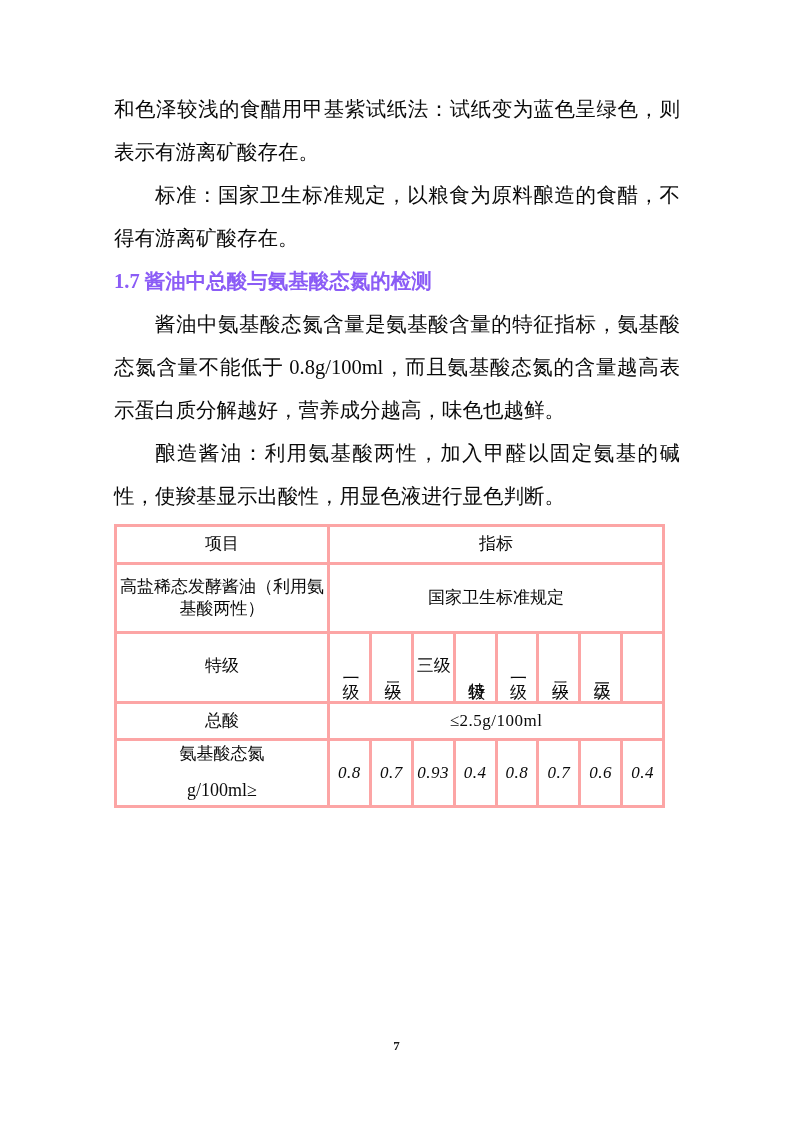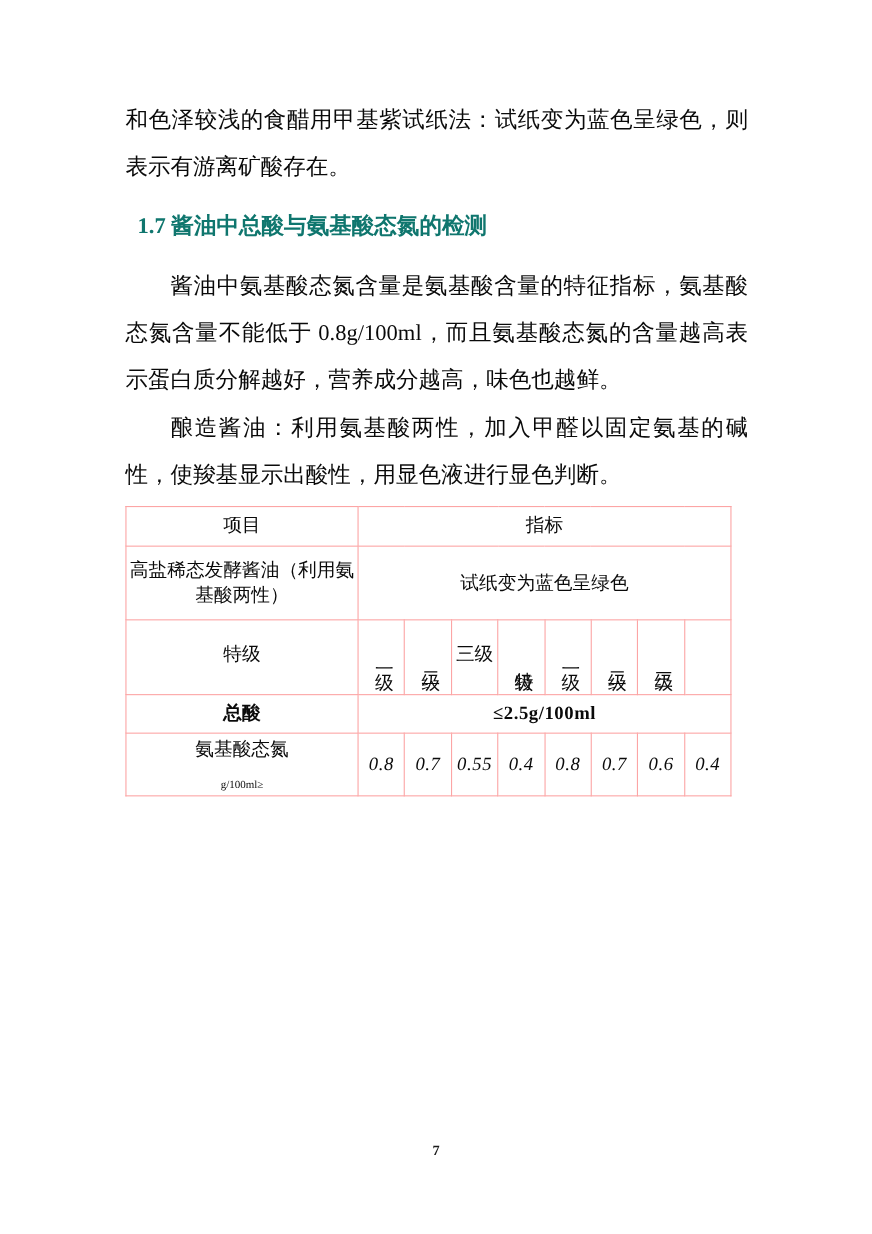--- a/index.html
+++ b/index.html
@@ -40,67 +40,67 @@
     text-justify: inter-ideograph;
     letter-spacing: 0px;
     color: #0a0a0a;
   }
 
   p.indent {
     text-indent: 41px;
   }
 
   h2.section-heading {
-    margin: 11px;
+    margin: 0;
     font-size: 20.5px;
     line-height: 43px;
     font-weight: bold;
-    color: #0f766e;
+    color: #8b5cf6;
     letter-spacing: 0px;
   }
 
   
   .std-table {
     margin-top: 6px;
     border-collapse: collapse;
     width: 551px;
     table-layout: fixed;
     font-size: 17px;
     color: #0a0a0a;
   }
   .std-table td {
-    border: 1px solid #fca5a5;
+    border: 3px solid #fca5a5;
     text-align: center;
     vertical-align: middle;
     padding: 2px 3px;
     line-height: 1.32;
   }
   .col-label { width: 204px; }
   .col-g     { width: 43px; }
 
   .r-head td   { height: 31px; }
   .r-type td   { height: 62px; }
   .r-grade td  { height: 63px; font-family: Liberation Mono, monospace; }
-  .r-total td  { height: 30px; font-weight: bold; }
+  .r-total td  { height: 30px; }
   .r-amino td  { height: 52px; }
 
   .vert-label {
     writing-mode: vertical-rl;
     text-orientation: upright;
     display: inline-block;
     line-height: 1.08;
     letter-spacing: 1px;
   }
   .grade-flat {
     display: inline-block;
     line-height: 1.1;
     white-space: nowrap;
   }
   .amino-unit {
-    font-size: 10px;
+    font-size: 18px;
     display: block;
     margin-top: 14px;
   }
   .num { font-size: 17px; letter-spacing: 0.5px; font-style: italic; }
   .limit { font-size: 17px; letter-spacing: 0.5px; margin-top: 48px; }
 
   .label-two-line { line-height: 1.32; }
 
   
   .page-number {
@@ -116,38 +116,39 @@
   }
 </style>
 </head>
 <body>
 
 <div class="page">
   <div class="content">
 
     <p class="body-text">和色泽较浅的食醋用甲基紫试纸法：试纸变为蓝色呈绿色，则表示有游离矿酸存在。</p>
 
+    <p class="body-text indent">标准：国家卫生标准规定，以粮食为原料酿造的食醋，不得有游离矿酸存在。</p>
 
     <h2 class="section-heading">1.7 酱油中总酸与氨基酸态氮的检测</h2>
 
     <p class="body-text indent">酱油中氨基酸态氮含量是氨基酸含量的特征指标，氨基酸态氮含量不能低于 0.8g/100ml，而且氨基酸态氮的含量越高表示蛋白质分解越好，营养成分越高，味色也越鲜。</p>
 
     <p class="body-text indent">酿造酱油：利用氨基酸两性，加入甲醛以固定氨基的碱性，使羧基显示出酸性，用显色液进行显色判断。</p>
 
 
     <table class="std-table">
       <tbody>
         <tr class="r-head">
           <td class="col-label">项目</td>
           <td colspan="8">指标</td>
         </tr>
 
         <tr class="r-type">
           <td class="col-label label-two-line">高盐稀态发酵酱油（利用氨基酸两性）</td>
-          <td colspan="8">试纸变为蓝色呈绿色</td>
+          <td colspan="8">国家卫生标准规定</td>
         </tr>
 
         <tr class="r-grade">
           <td class="col-label">特级</td>
           <td class="col-g">
             <span class="vert-label">一级</span>
           </td>
           <td class="col-g">
             <span class="vert-label">二级</span>
           </td>
@@ -174,21 +175,21 @@
           <td colspan="8" class="limit">≤2.5g/100ml</td>
         </tr>
 
         <tr class="r-amino">
           <td class="col-label">
             <span>氨基酸态氮</span>
             <span class="amino-unit">g/100ml≥</span>
           </td>
           <td class="col-g num">0.8</td>
           <td class="col-g num">0.7</td>
-          <td class="col-g num">0.55</td>
+          <td class="col-g num">0.93</td>
           <td class="col-g num">0.4</td>
           <td class="col-g num">0.8</td>
           <td class="col-g num">0.7</td>
           <td class="col-g num">0.6</td>
           <td class="col-g num">0.4</td>
         </tr>
       </tbody>
     </table>
 
   </div>

